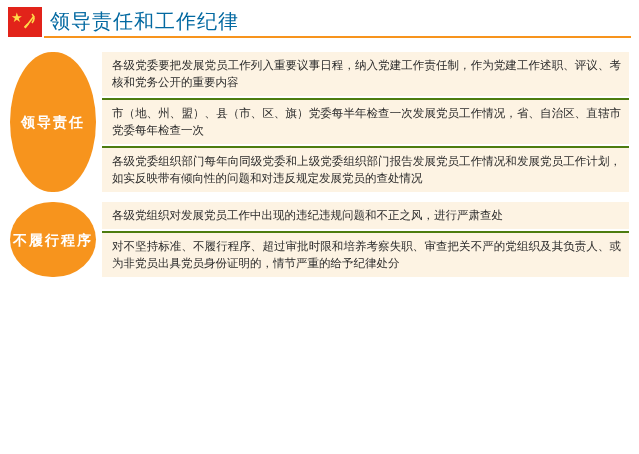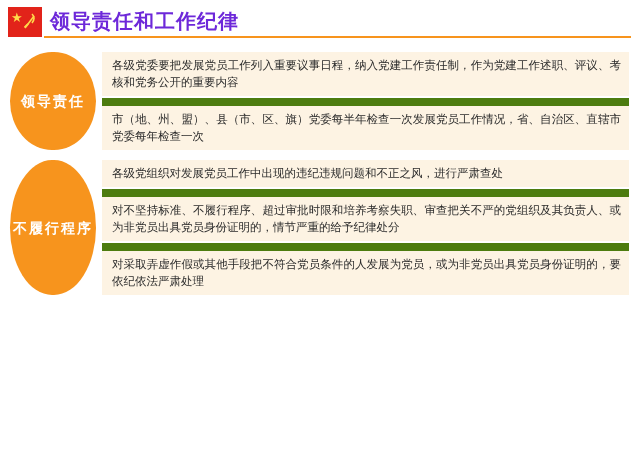--- a/index.html
+++ b/index.html
@@ -41,22 +41,22 @@
   }
   .emblem .hammer {
     position: absolute;
     left: 15px;
     top: 5px;
     width: 14px;
     height: 18px;
   }
   .title {
     font-size: 20px;
-    font-weight: bold;
-    color: #6d28d9;
+    font-weight: normal;
+    color: #0369a1;
     letter-spacing: 1px;
     line-height: 22px;
     padding-bottom: 2px;
   }
   .title-underline {
     position: absolute;
     left: 44px;
     right: 8px;
     bottom: 6px;
     height: 2px;
@@ -90,21 +90,21 @@
     line-height: 20px;
     margin-right: 6px;
   }
   .rows {
     flex: 1 1 auto;
     display: flex;
     flex-direction: column;
   }
   .row {
     background: #fdf3e3;
-    border-top: 8px solid #4d7c0f;
+    border-top: 2px solid #4d7c0f;
     border-bottom: 2px solid #ffffff;
     color: #2b2b2b;
     font-size: 11.5px;
     line-height: 17px;
     padding: 5px 8px 5px 10px;
     box-sizing: border-box;
     flex: 1 1 auto;
     display: flex;
     align-items: center;
     text-align: justify;
@@ -128,25 +128,25 @@
   <div class="title-underline"></div>
 </div>
 
 <div class="diagram">
 
   <div class="group">
     <div class="group-label">领导责任</div>
     <div class="rows">
       <div class="row">各级党委要把发展党员工作列入重要议事日程，纳入党建工作责任制，作为党建工作述职、评议、考核和党务公开的重要内容</div>
       <div class="row">市（地、州、盟）、县（市、区、旗）党委每半年检查一次发展党员工作情况，省、自治区、直辖市党委每年检查一次</div>
+      <div class="row">各级党委组织部门每年向同级党委和上级党委组织部门报告发展党员工作情况和发展党员工作计划，如实反映带有倾向性的问题和对违反规定发展党员的查处情况</div>
     </div>
   </div>
 
   <div class="group">
     <div class="group-label">不履行程序</div>
     <div class="rows">
       <div class="row">各级党组织对发展党员工作中出现的违纪违规问题和不正之风，进行严肃查处</div>
       <div class="row">对不坚持标准、不履行程序、超过审批时限和培养考察失职、审查把关不严的党组织及其负责人、或为非党员出具党员身份证明的，情节严重的给予纪律处分</div>
-      <div class="row">对采取弄虚作假或其他手段把不符合党员条件的人发展为党员，或为非党员出具党员身份证明的，要依纪依法严肃处理</div>
     </div>
   </div>
 
 </div>
 
 </body></html>

